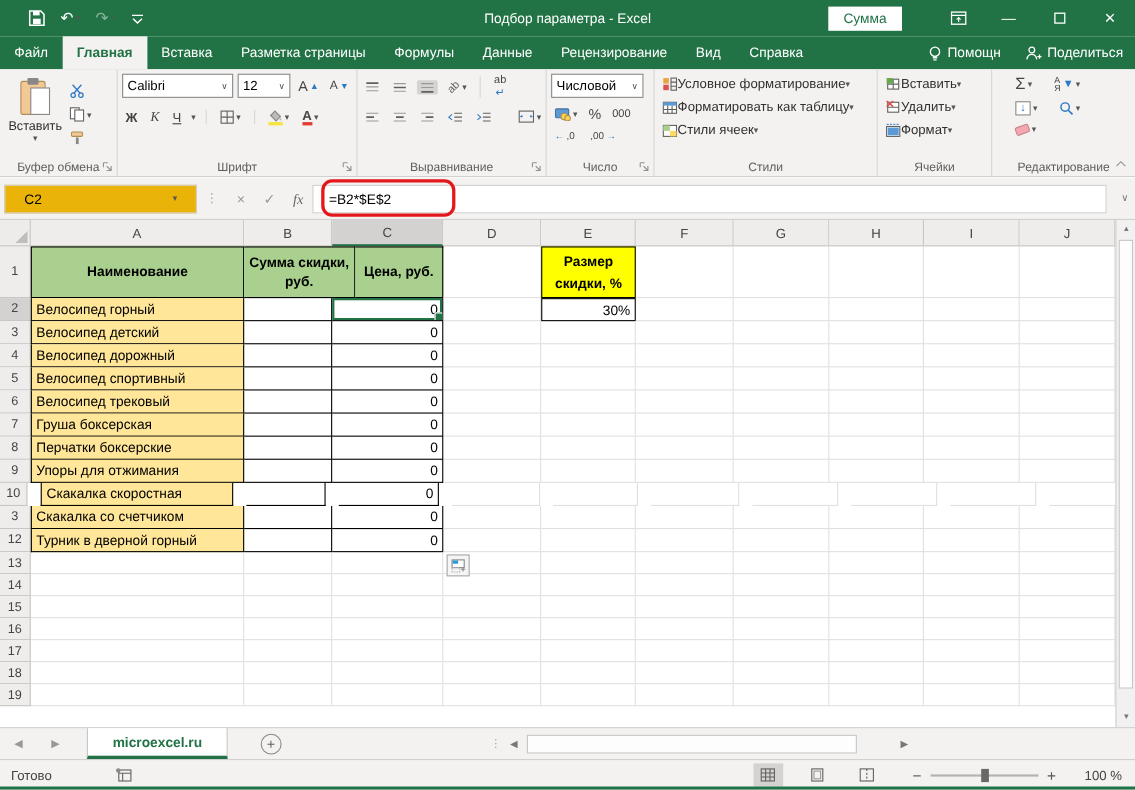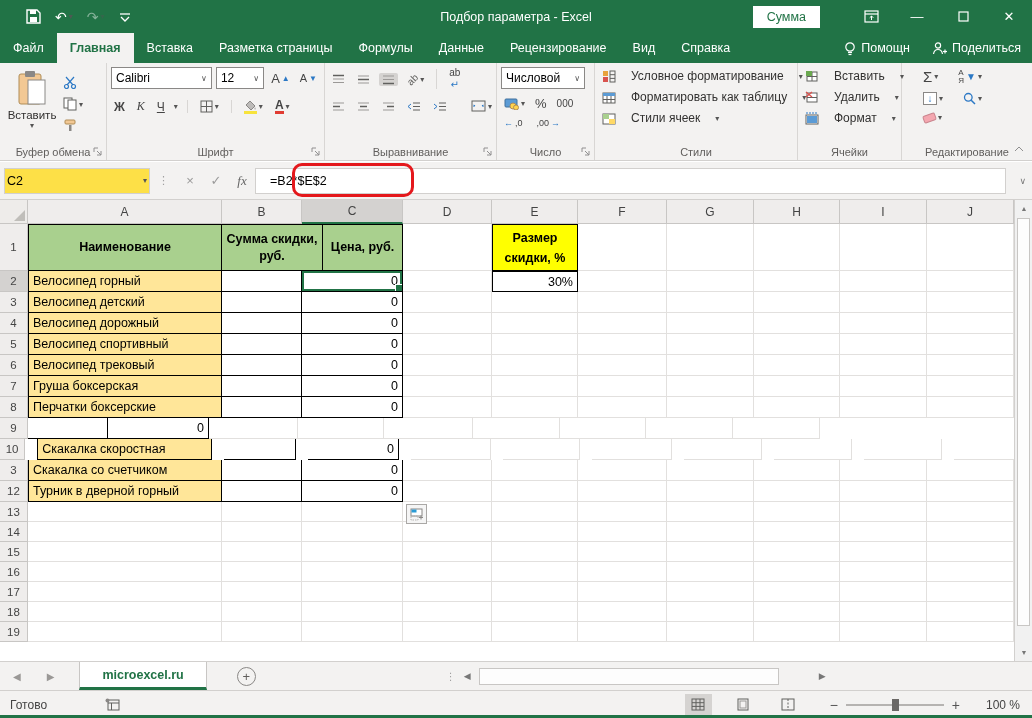--- a/index.html
+++ b/index.html
@@ -35,26 +35,26 @@
   .sbtn { display:flex; align-items:center; gap:2px; cursor:pointer; color:#444; font-size:12px; padding:1px 3px; border-radius:2px; }
   .sbtn.sel { background:#d5d3d1; }
   .combo { background:#fff; border:1px solid #8a8886; display:flex; align-items:center; justify-content:space-between; font-size:12px; padding:1px 4px; height:22px; cursor:pointer; }
   .dd { font-size:8px; color:#555; }
   .rrow { display:flex; align-items:center; gap:6px; }
   .vline { width:1px; background:#d8d6d4; align-self:stretch; margin:2px 3px; }
   .glyph-b { font-weight:bold; } .glyph-i { font-style:italic; font-family:"Liberation Serif",serif; }
   .glyph-u { text-decoration:underline; }
   .redbar { display:inline-block; border-bottom:3px solid #e03c32; line-height:11px; font-weight:bold; }
   .ylwbar { display:inline-block; border-bottom:3px solid #f7e33c; line-height:11px; }
-  .menu-item { display:flex; align-items:center; gap:15px; font-size:12px; color:#323130; padding:2px 3px; cursor:pointer; white-space:nowrap; }
+  .menu-item { display:flex; align-items:center; gap:0; font-size:12px; color:#323130; padding:2px 3px; cursor:pointer; white-space:nowrap; }
   .mini { width:14px; height:13px; flex:none; }
 
   
   #formulabar { position:absolute; left:0; top:162px; width:1032px; height:38px; background:#f3f2f1; border-bottom:1px solid #d2d0ce; display:flex; align-items:center; }
-  #namebox { width:146px; height:26px; background:#fde047; border:1px solid #d2d0ce; margin-left:4px; display:flex; align-items:center; justify-content:space-between; padding:0 2px; font-size:12.5px; }
+  #namebox { width:175px; height:26px; background:#eab308; border:1px solid #d2d0ce; margin-left:4px; display:flex; align-items:center; justify-content:space-between; padding:0 17px; font-size:12.5px; }
   #fb-split { color:#a0a0a0; font-size:11px; margin:0 8px; letter-spacing:0; }
   .fb-btn { width:26px; text-align:center; color:#9a9a9a; font-size:13px; cursor:pointer; }
   #fx-btn { font-family:"Liberation Serif",serif; font-style:italic; color:#666; }
   #formula-field { flex:1; height:26px; background:#fff; border:1px solid #d2d0ce; margin-right:26px; display:flex; align-items:center; padding-left:14px; font-size:12.5px; }
   #fb-expand { position:absolute; right:6px; color:#777; font-size:9px; }
   #formula-ring { position:absolute; left:292px; top:1px; width:122px; height:34px; border:3px solid #e4181c; border-radius:10px; pointer-events:none; }
 
   
   #grid { position:absolute; left:0; top:200px; width:1032px; height:461px; background:#fff; overflow:hidden; }
   .hdr-row { display:flex; height:24px; }
@@ -626,20 +626,21 @@
         <div class="cell" style="width: 89px;"></div>
         <div class="cell" style="width: 86px;"></div>
         <div class="cell" style="width: 89px;"></div>
         <div class="cell" style="width: 87px;"></div>
         <div class="cell" style="width: 86px;"></div>
         <div class="cell" style="width: 87px;"></div>
         <div class="cell" style="width: 87px;"></div>
       </div>
       <div class="grow" style="height: 21px;">
         <div class="rowhdr">9</div>
+        <div class="cell tan blk blk-l" style="width: 194px;">Упоры для отжимания</div>
         <div class="cell blk" style="width: 80px;"></div>
         <div class="cell blk num" style="width: 101px;">0</div>
         <div class="cell" style="width: 89px;"></div>
         <div class="cell" style="width: 86px;"></div>
         <div class="cell" style="width: 89px;"></div>
         <div class="cell" style="width: 87px;"></div>
         <div class="cell" style="width: 86px;"></div>
         <div class="cell" style="width: 87px;"></div>
         <div class="cell" style="width: 87px;"></div>
       </div>

